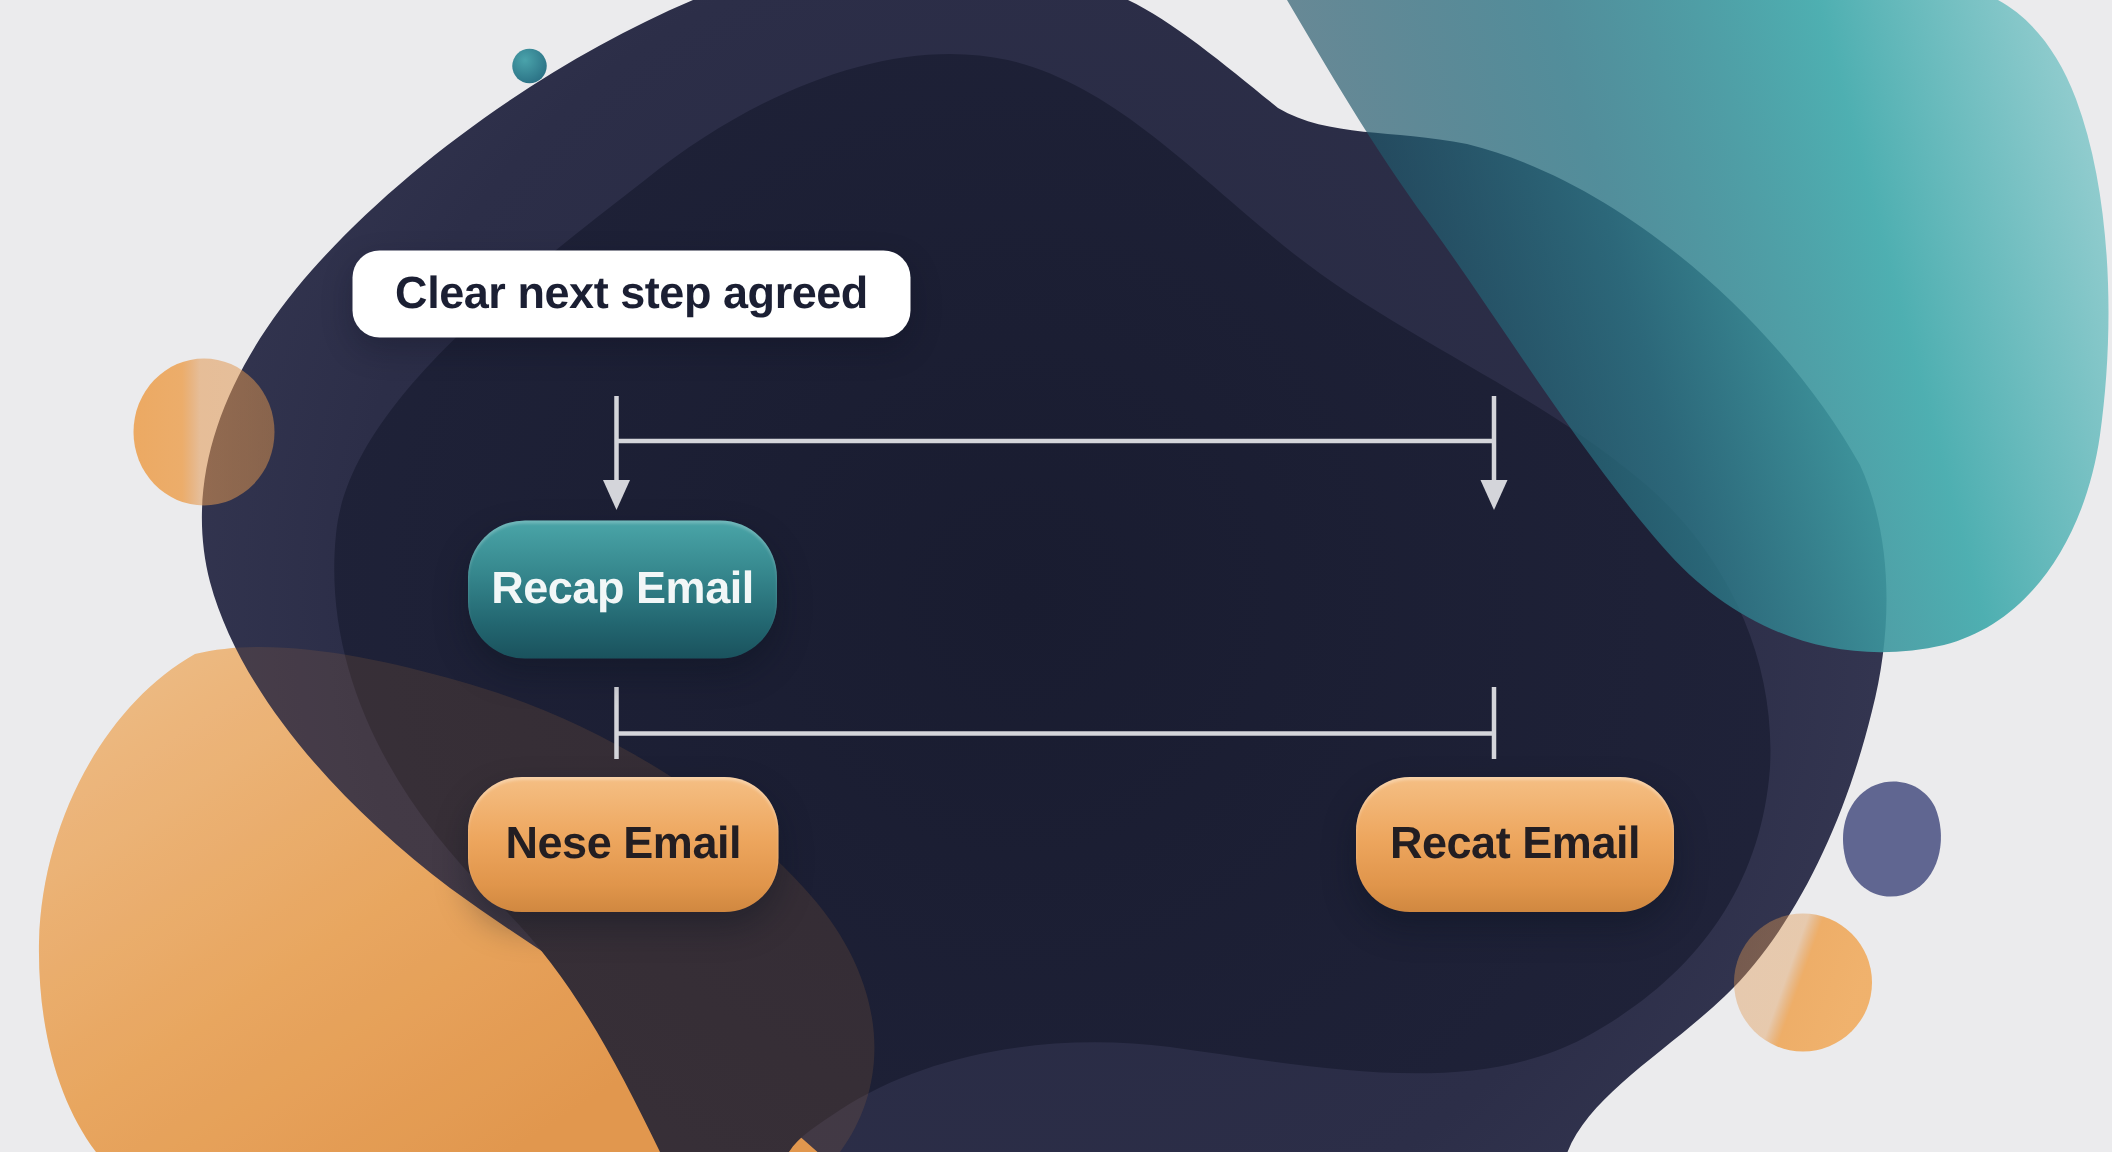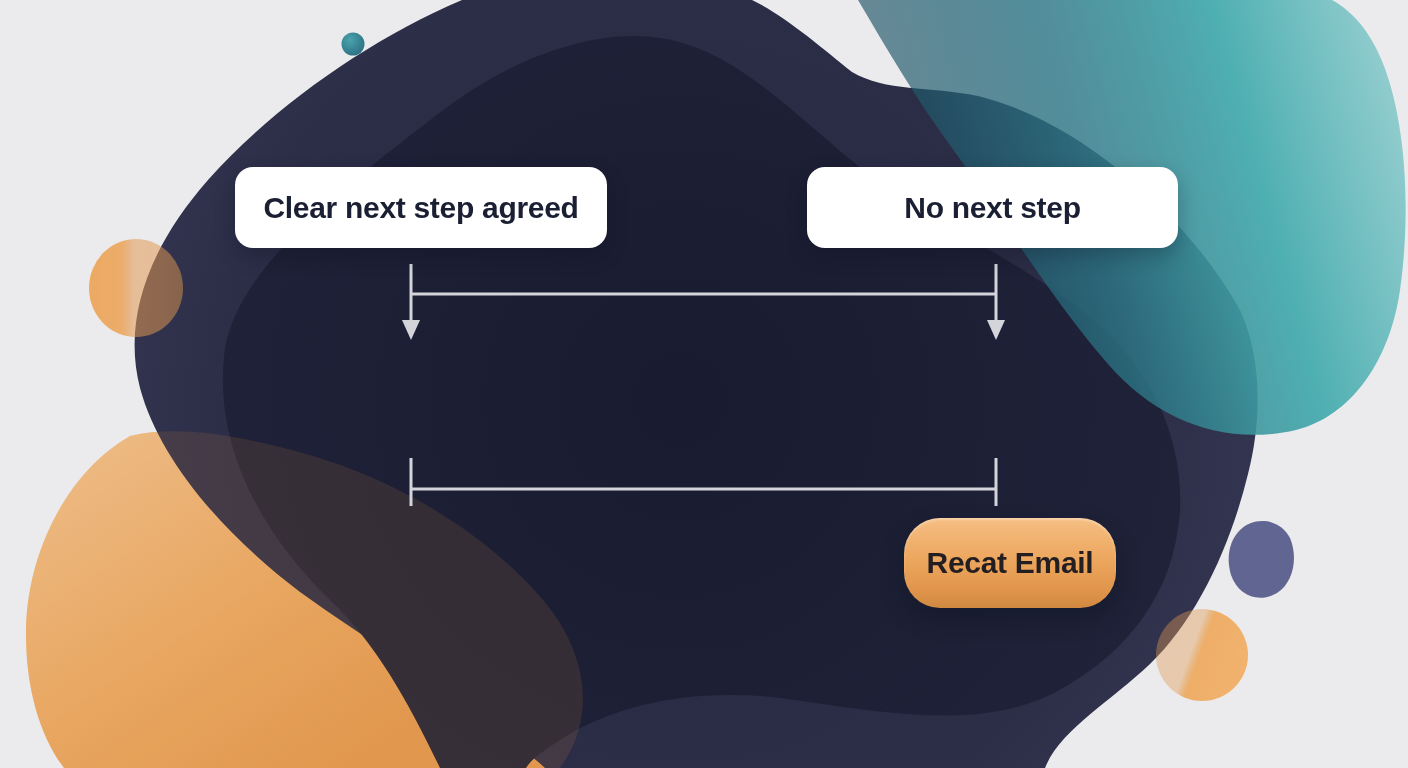--- a/index.html
+++ b/index.html
@@ -13,21 +13,21 @@
   .bg-svg{position:absolute;left:0;top:0;width:1408px;height:768px;}
   .node{
     position:absolute;
     display:flex;align-items:center;justify-content:center;
     text-align:center;
     font-weight:600;
     letter-spacing:-0.3px;
     white-space:nowrap;
   }
   .condition{
-    width:372px;height:81px;
+    width:372px;height:58px;
     background:#ffffff;
     border-radius:18px;
     color:#1b1f33;
     font-size:30px;
     box-shadow:0 8px 20px rgba(10,14,30,0.28);
   }
   .pill{
     height:92px;
     border-radius:38px;
     font-size:30px;
@@ -124,19 +124,20 @@
 
     <g stroke="#d4d5da" stroke-width="3" fill="none">
       <path d="M411 458 V506"></path>
       <path d="M996 458 V506"></path>
       <path d="M411 489 H996"></path>
     </g>
   </svg>
 
   <div id="cond1" class="node condition">Clear next step agreed</div>
 
-  <div id="cond2" class="node condition">No next step</div>
+
+  <div id="teal1" class="node pill pill-teal">Recap Email</div>
 
 
-
+  <div id="orange1" class="node pill pill-orange">Nese Email</div>
 
   <div id="orange2" class="node pill pill-orange">Recat Email</div>
 </div>
 
 </body></html>

